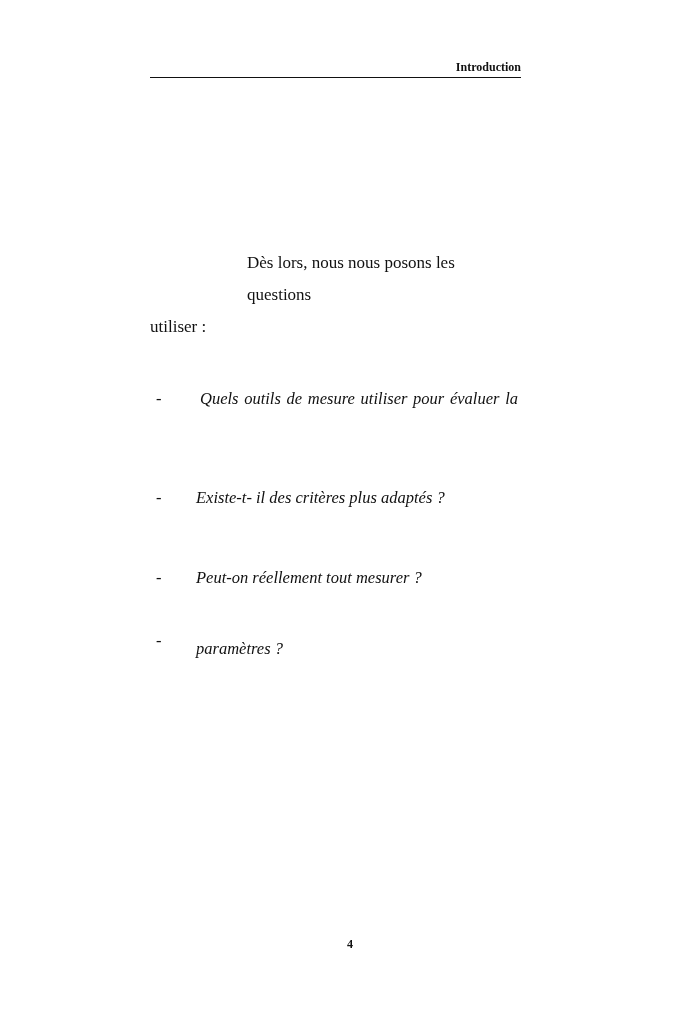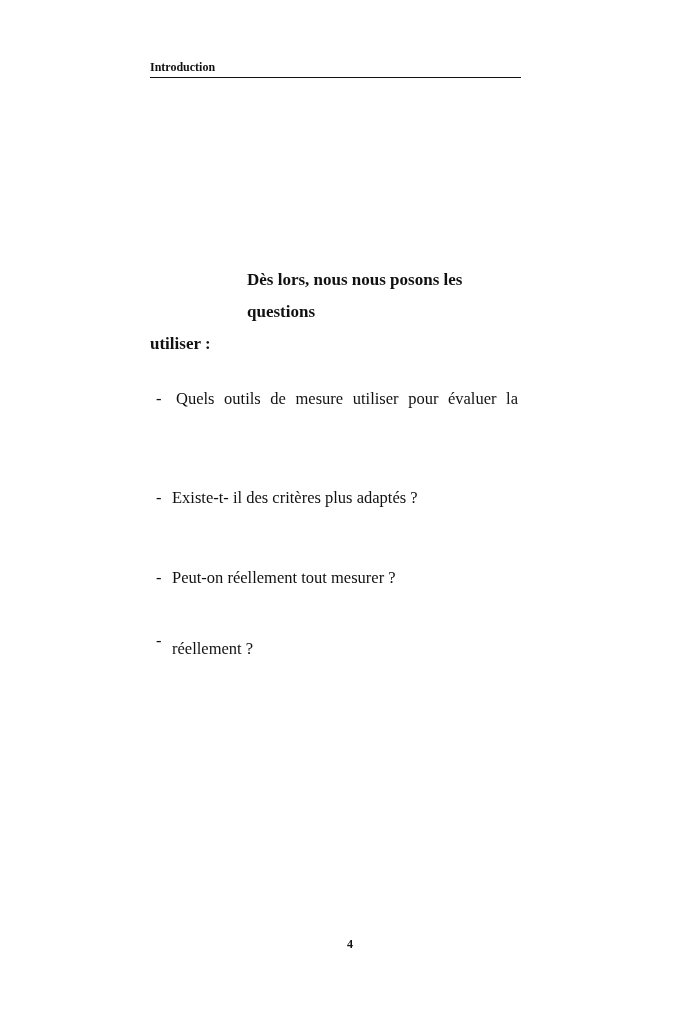--- a/index.html
+++ b/index.html
@@ -1,35 +1,35 @@
 <!DOCTYPE html>
 <html><head>
   <meta charset="utf-8">
   <style>
     html, body { margin:0; padding:0; background:#ffffff; }
     body { width:700px; height:1028px; position:relative; overflow:hidden; font-family:"Liberation Serif", serif; color:#111; }
-    .header-title { position:absolute; left:150px; width:371px; top:60px; text-align:left; font-weight:bold; font-size:12px; }
+    .header-title { position:absolute; left:150px; width:371px; top:60px; text-align:right; font-weight:bold; font-size:12px; }
     .header-rule { position:absolute; left:150px; width:371px; top:77px; height:0; border-top:1.5px solid #111; }
     .intro { position:absolute; left:150px; width:368px; font-size:17px; line-height:32px; }
     .intro .l1 { display:block; padding-left:97px; }
     .q { position:absolute; left:150px; width:368px; font-size:16.5px; line-height:30px; }
     .q .dash { position:absolute; left:6px; top:0; font-style:normal; }
-    .q .text { display:block; margin-left:22px; text-align:justify; text-align-last:left; font-family:"Liberation Serif", serif; }
+    .q .text { display:block; margin-left:46px; font-style:italic; text-align:justify; text-align-last:left; font-family:"Liberation Serif", serif; }
     .q .text.just { text-align-last:justify; }
     .q.top-dash .dash { top:-8px; }
     .page-num { position:absolute; left:0; width:700px; top:937px; text-align:center; font-weight:bold; font-size:12px; }
   </style>
 </head>
 <body>
 
 <div>
   <div class="header-title">Introduction</div>
   <div class="header-rule"></div>
 
-  <div class="intro" style="top:264px;font-weight:bold;">
+  <div class="intro" style="top:247px;">
     <span class="l1">Dès lors, nous nous posons les questions</span>
     <span>utiliser :</span>
   </div>
 
   <div class="q" style="top:384px;">
     <span class="dash">-</span>
     <span class="text just" style="padding-left:4px;">Quels outils de mesure  utiliser pour évaluer la</span>
   </div>
 
   <div class="q" style="top:483px;">
@@ -37,17 +37,17 @@
     <span class="text">Existe-t- il des critères plus adaptés ?</span>
   </div>
 
   <div class="q" style="top:563px;">
     <span class="dash">-</span>
     <span class="text">Peut-on réellement tout mesurer ?</span>
   </div>
 
   <div class="q top-dash" style="top:634px;">
     <span class="dash">-</span>
-    <span class="text">réellement ?</span>
+    <span class="text">paramètres ?</span>
   </div>
 
   <div class="page-num">4</div>
 </div>
 
 </body></html>

